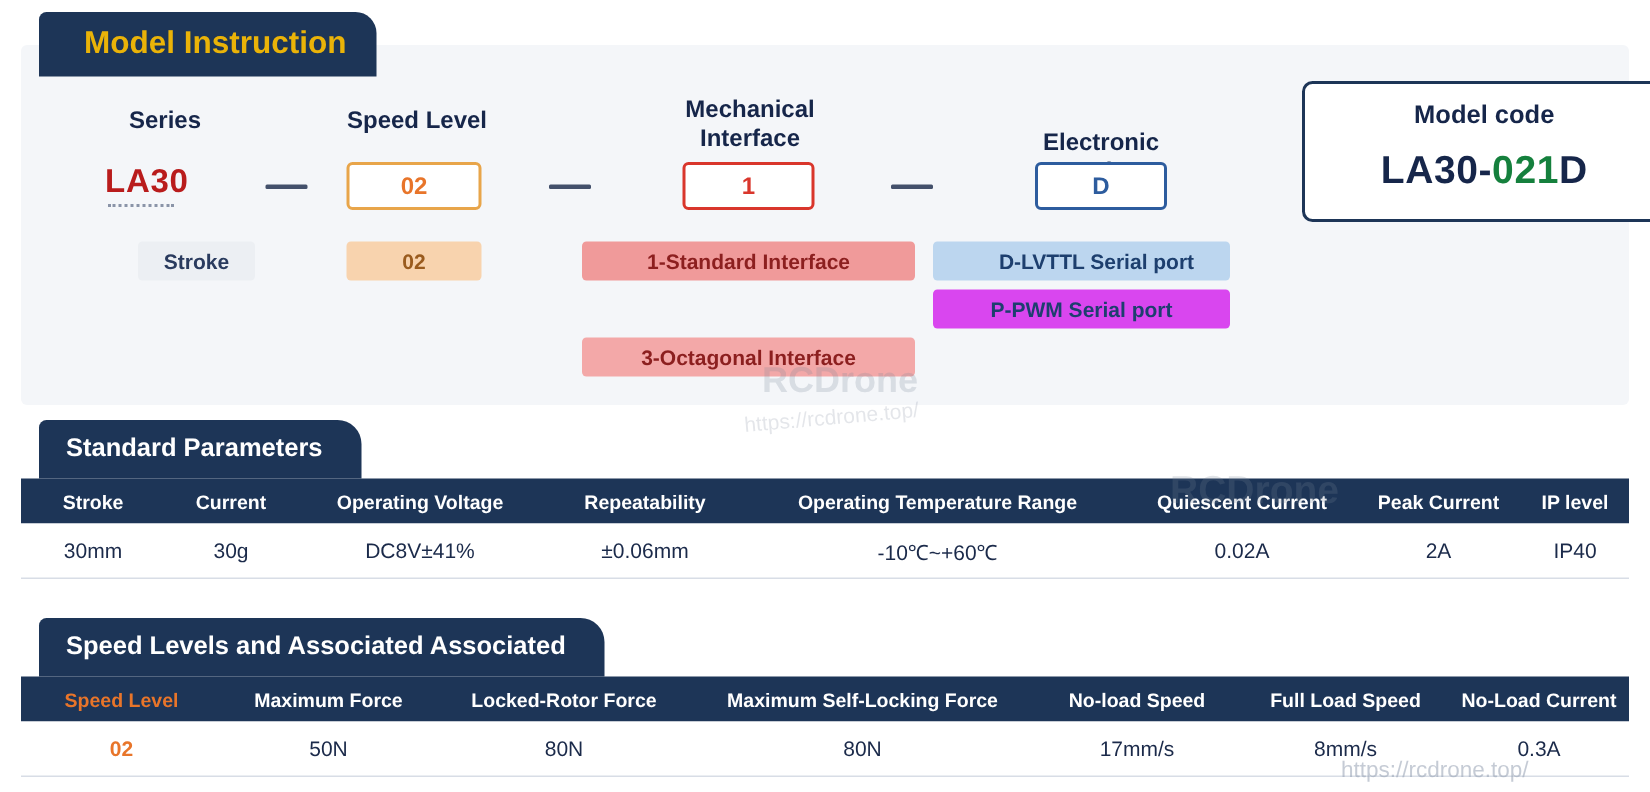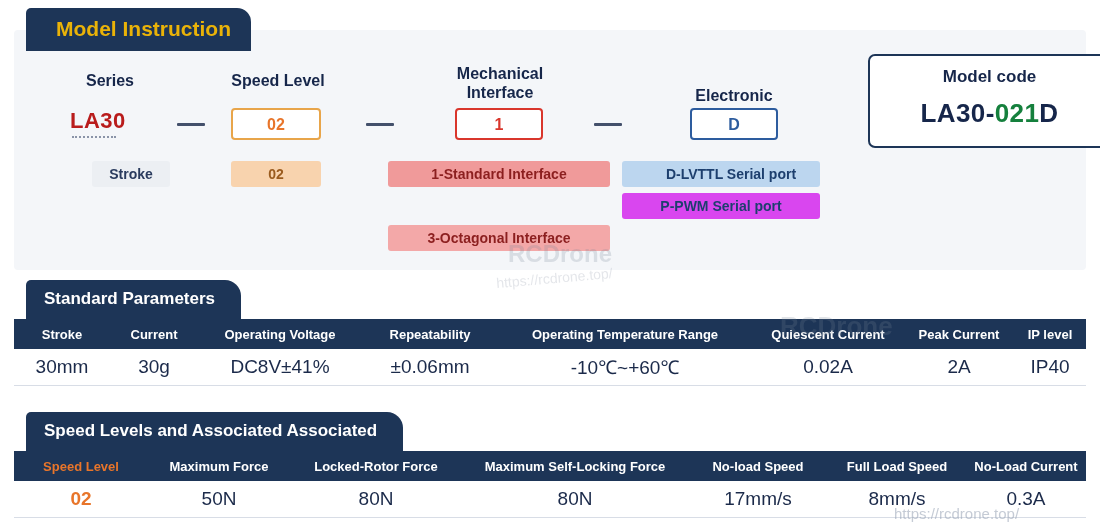--- a/index.html
+++ b/index.html
@@ -168,21 +168,21 @@
     background: #1d3557;
     color: #ffffff;
     font-size: 13px;
     font-weight: bold;
     height: 30px;
     padding: 0 2px;
     text-align: center;
     white-space: nowrap;
   }
   tbody td {
-    font-size: 19px;
+    font-size: 14px;
     height: 34px;
     text-align: center;
     color: #1b2a4a;
     background: #ffffff;
     border-bottom: 1px solid #d8dde6;
     white-space: nowrap;
   }
   .hl-orange { color: #e8752a; font-weight: bold; }
   .tbl-wrap { position: relative; }
 </style>

